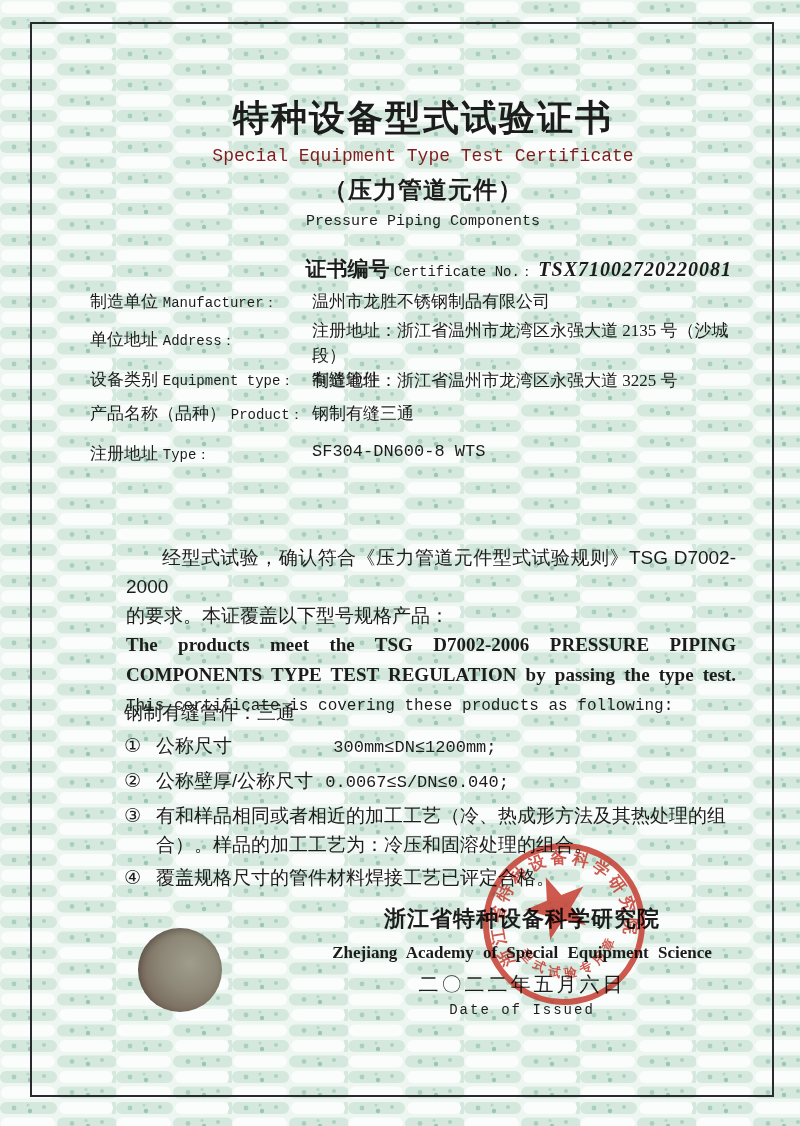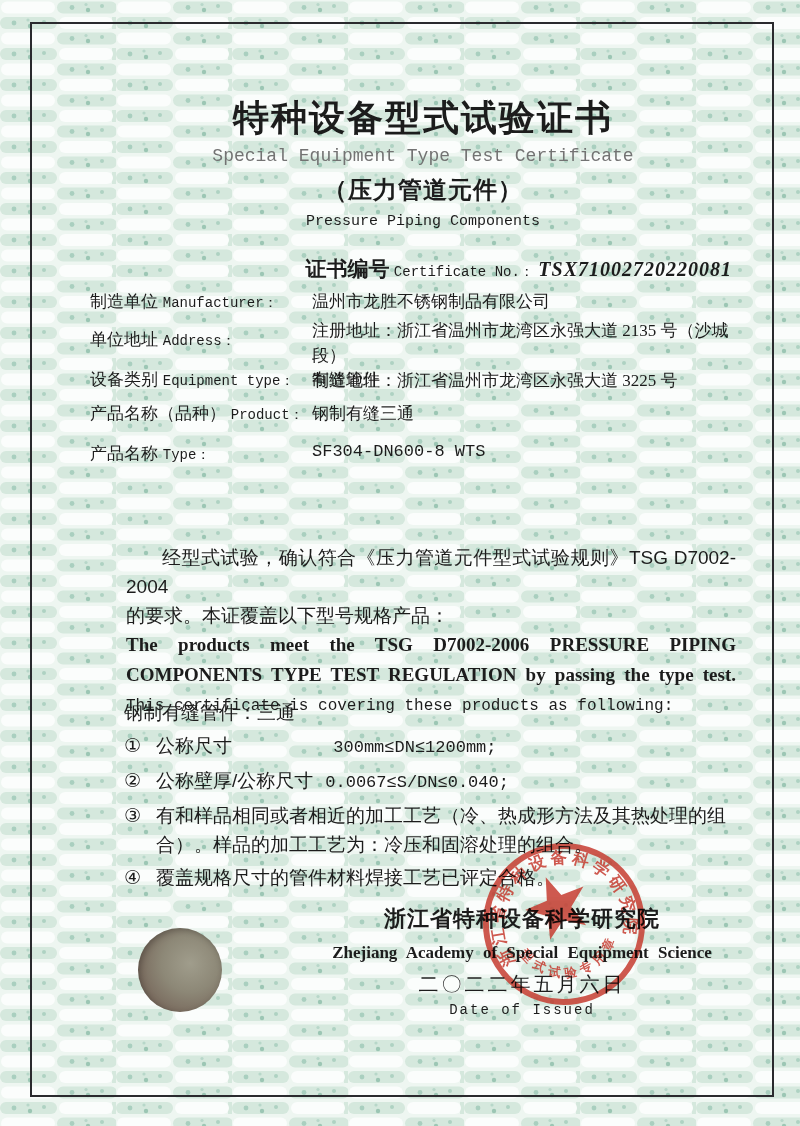--- a/index.html
+++ b/index.html
@@ -20,21 +20,21 @@
   }
 
   
   .header{position:absolute;left:0;top:74px;width:100%;text-align:center;padding-left:42px;box-sizing:border-box;}
   .title-cn{
     font-family:"Liberation Serif","DejaVu Serif",serif;
     font-size:36px;font-weight:900;letter-spacing:2px;line-height:1.15;
   }
   .title-en{
     font-family:"Liberation Mono","DejaVu Sans Mono",monospace;
-    font-size:18px;margin-top:7px;letter-spacing:0px;color:#737373;
+    font-size:18px;margin-top:7px;letter-spacing:0px;color:#7f1d1d;
   }
   .paren-cn{font-size:24px;font-weight:700;margin-top:8px;letter-spacing:1px;}
   .paren-en{
     font-family:Liberation Mono, monospace;
     font-size:15px;margin-top:7px;
   }
   .certno{
     position:absolute;left:0;top:231px;width:100%;box-sizing:border-box;
     text-align:right;padding-right:40px;white-space:nowrap;
   }
@@ -171,29 +171,29 @@
     <div class="frow" id="row-equipment-type" style="top:344px">
       <div class="flabel">
         <span>设备类别</span>
         <span class="en">Equipment type：</span>
       </div>
       <div class="fvalue">有缝管件</div>
     </div>
 
     <div class="frow" id="row-model" style="top:418px">
       <div class="flabel">
-        <span>产品名称</span>
+        <span>注册地址</span>
         <span class="en">Type：</span>
       </div>
       <div class="fvalue monoval">SF304-DN600-8 WTS</div>
     </div>
 
 
     <div class="bodytext">
-      <div class="cn-l1">经型式试验，确认符合《压力管道元件型式试验规则》TSG D7002-2004</div>
+      <div class="cn-l1">经型式试验，确认符合《压力管道元件型式试验规则》TSG D7002-2000</div>
       <div class="cn-l2">的要求。本证覆盖以下型号规格产品：</div>
       <div class="en-bold">The products meet the TSG D7002-2006 PRESSURE PIPING</div>
       <div class="en-bold">COMPONENTS TYPE TEST REGULATION by passing the type test.</div>
       <div class="en-mono">This certificate is covering these products as following:</div>
     </div>
 
     <div class="products">
       <div class="p-head">钢制有缝管件：三通</div>
 
       <div class="p-item">

